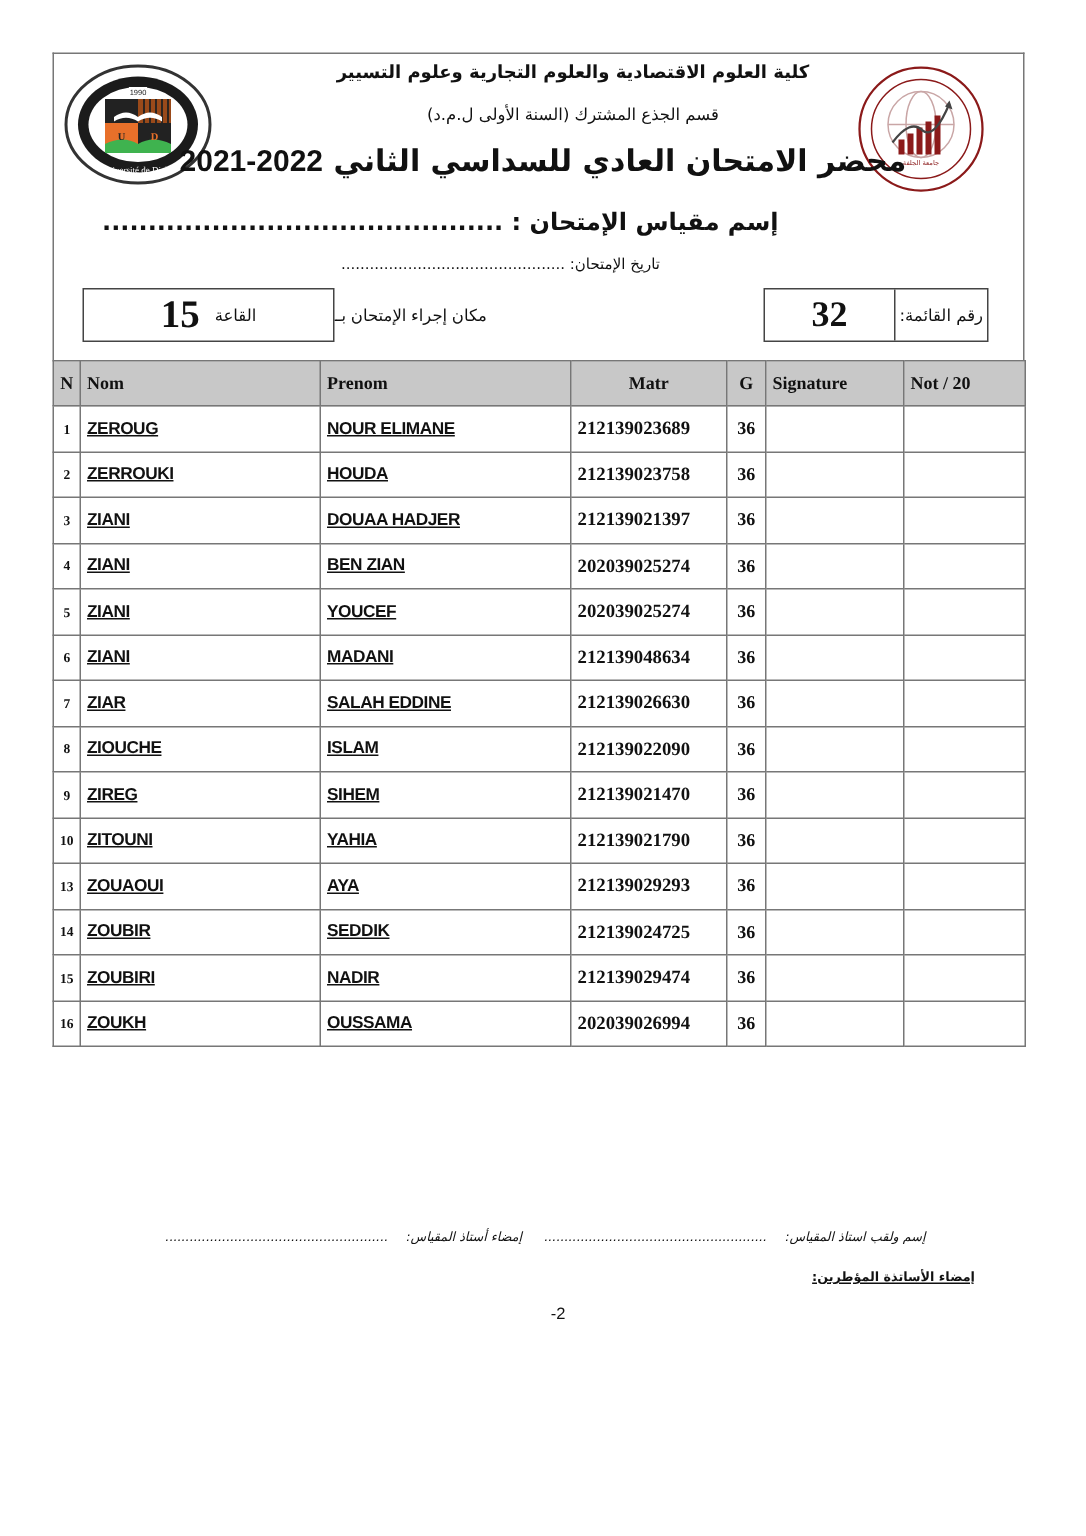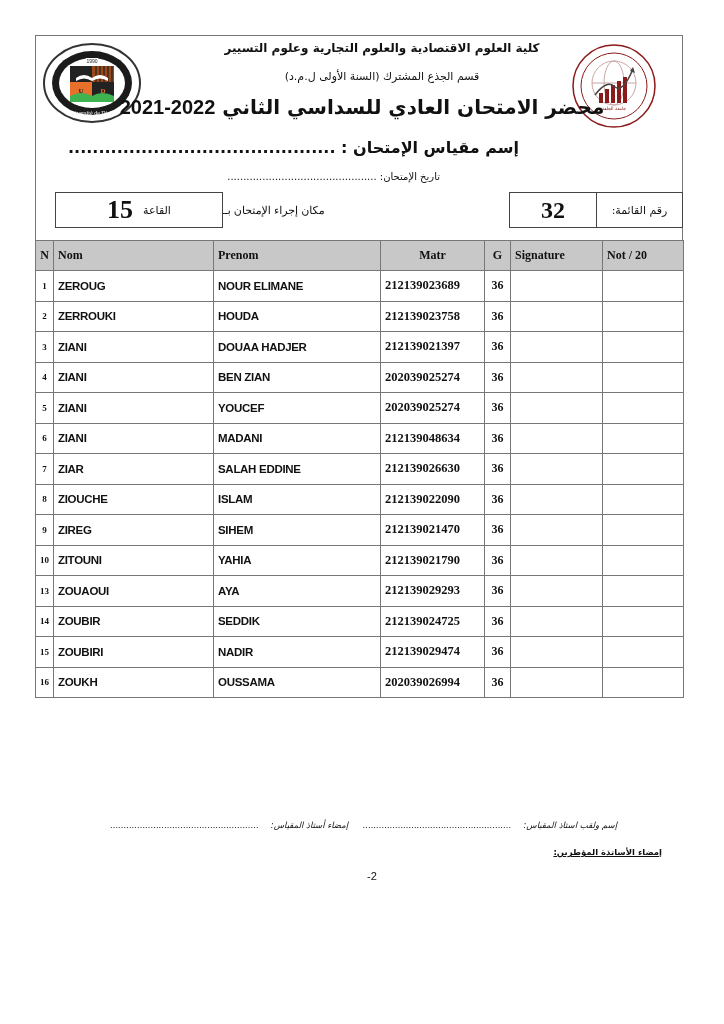--- a/index.html
+++ b/index.html
@@ -8,43 +8,43 @@
   .logo-left { position:absolute; left:42px; top:42px; width:100px; height:82px; }
   .logo-right { position:absolute; left:571px; top:43px; width:86px; height:86px; }
   .hdr-line { position:absolute; width:724px; left:0; text-align:center; direction:rtl; font-family:"DejaVu Sans", sans-serif; }
   .h1 { top:41px; font-size:12px; font-weight:bold; left:20px; }
   .h2 { top:70px; font-size:11px; left:20px; }
   .h3 { top:95px; font-size:20px; font-weight:bold; left:0; }
   .h3 .yr { font-family:Liberation Sans, sans-serif; }
   .module { position:absolute; top:138px; right:205px; direction:rtl; font-family:"DejaVu Sans", sans-serif; font-size:16px; font-weight:bold; white-space:nowrap; }
   .date { position:absolute; top:171px; right:284px; direction:rtl; font-family:"DejaVu Sans", sans-serif; font-size:10px; white-space:nowrap; }
   .box { position:absolute; border:1.5px solid #444; box-sizing:border-box; background:#fff; }
-  .list-box { left:509px; top:192px; width:174px; height:36px; display:flex; }
+  .list-box { left:509px; top:192px; width:150px; height:36px; display:flex; }
   .list-num { width:86px; border-right:1.5px solid #444; display:flex; align-items:center; justify-content:center; font-size:24px; font-weight:bold; }
   .list-lbl { flex:1; display:flex; align-items:center; justify-content:center; direction:rtl; font-family:"DejaVu Sans", sans-serif; font-size:11px; }
   .room-box { left:55px; top:192px; width:168px; height:36px; display:flex; align-items:center; justify-content:center; gap:10px; }
   .room-num { font-size:26px; font-weight:bold; }
   .room-lbl { direction:rtl; font-family:"DejaVu Sans", sans-serif; font-size:11px; }
   .place { position:absolute; top:204px; left:215px; direction:rtl; font-family:Liberation Sans, sans-serif; font-size:11px; white-space:nowrap; }
 
   table.roster { position:absolute; left:35px; top:240px; width:648px; border-collapse:collapse; table-layout:fixed; }
   table.roster th, table.roster td { border:1.5px solid #777; padding:0 4px; box-sizing:border-box; }
   table.roster th { background:#c8c8c8; height:30px; font-family:"Liberation Serif", serif; font-weight:bold; font-size:12px; text-align:left; }
   table.roster th.c-n { text-align:center; padding:0; }
   table.roster th.c-matr { text-align:center; }
   table.roster th.c-g { text-align:center; }
   table.roster td { height:30.5px; font-size:12px; }
   td.c-n { text-align:center; padding:0 !important; font-family:"Liberation Serif", serif; font-weight:bold; font-size:9px !important; }
-  td.c-nom, td.c-prenom { font-family:"Liberation Sans", sans-serif; font-weight:bold; font-size:11.5px !important; letter-spacing:-0.3px; }
+  td.c-nom, td.c-prenom { font-family:"Liberation Sans", sans-serif; font-weight:bold; font-size:11.5px !important; letter-spacing:-0.3px;text-decoration:underline; }
   td.c-matr { font-family:"Liberation Serif", serif; font-weight:bold; font-size:12.5px !important; }
   td.c-g { text-align:center; font-family:"Liberation Serif", serif; font-weight:bold; }
 
   .sig-line { position:absolute; top:820px; right:107px; direction:rtl; font-family:"DejaVu Sans", sans-serif; font-size:8.5px; white-space:nowrap;font-style:italic; }
   .sig-line span { margin-left:12px; }
-  .sup-line { position:absolute; top:847px; right:62px; direction:rtl; font-family:"DejaVu Sans", sans-serif; font-size:8.5px; font-weight:bold; text-decoration:underline; }
+  .sup-line { position:absolute; top:847px; right:74px; direction:rtl; font-family:"DejaVu Sans", sans-serif; font-size:8.5px; font-weight:bold; text-decoration:underline; }
   .page-num { position:absolute; top:870px; left:0; width:744px; text-align:center; font-family:"Liberation Sans", sans-serif; font-size:11px; }
 </style>
 </head>
 <body>
 
 <div class="frame"></div>
 
 <svg class="logo-left" viewBox="0 0 100 82">
   <ellipse cx="50" cy="41" rx="48" ry="39" fill="#fff" stroke="#333" stroke-width="2"></ellipse>
   <ellipse cx="50" cy="41" rx="40" ry="32" fill="#1b1b1b"></ellipse>

